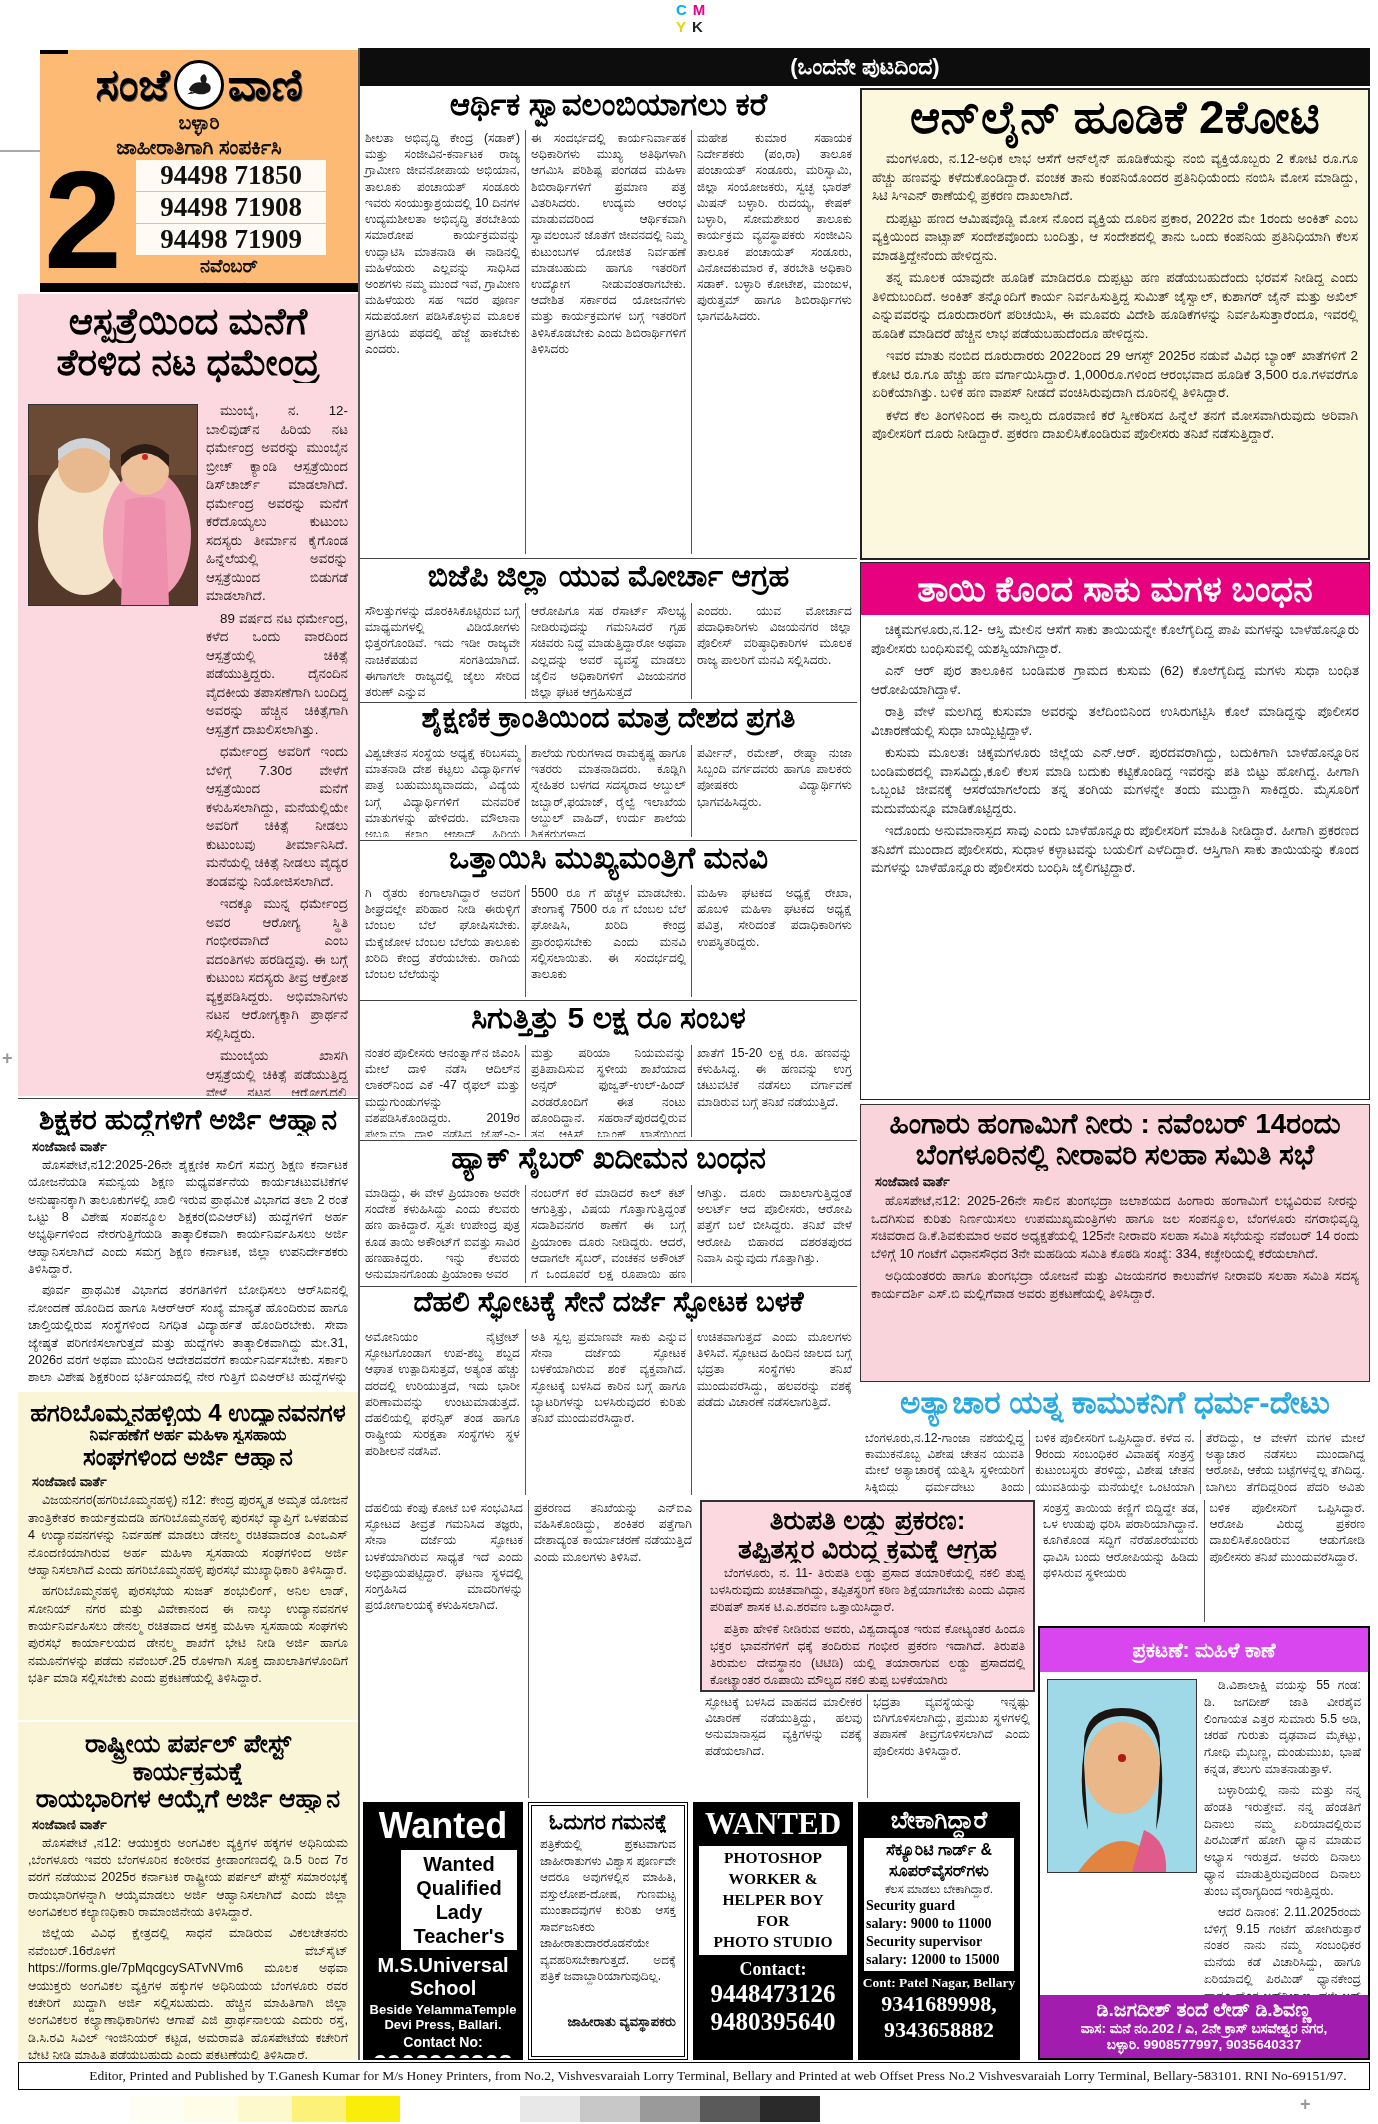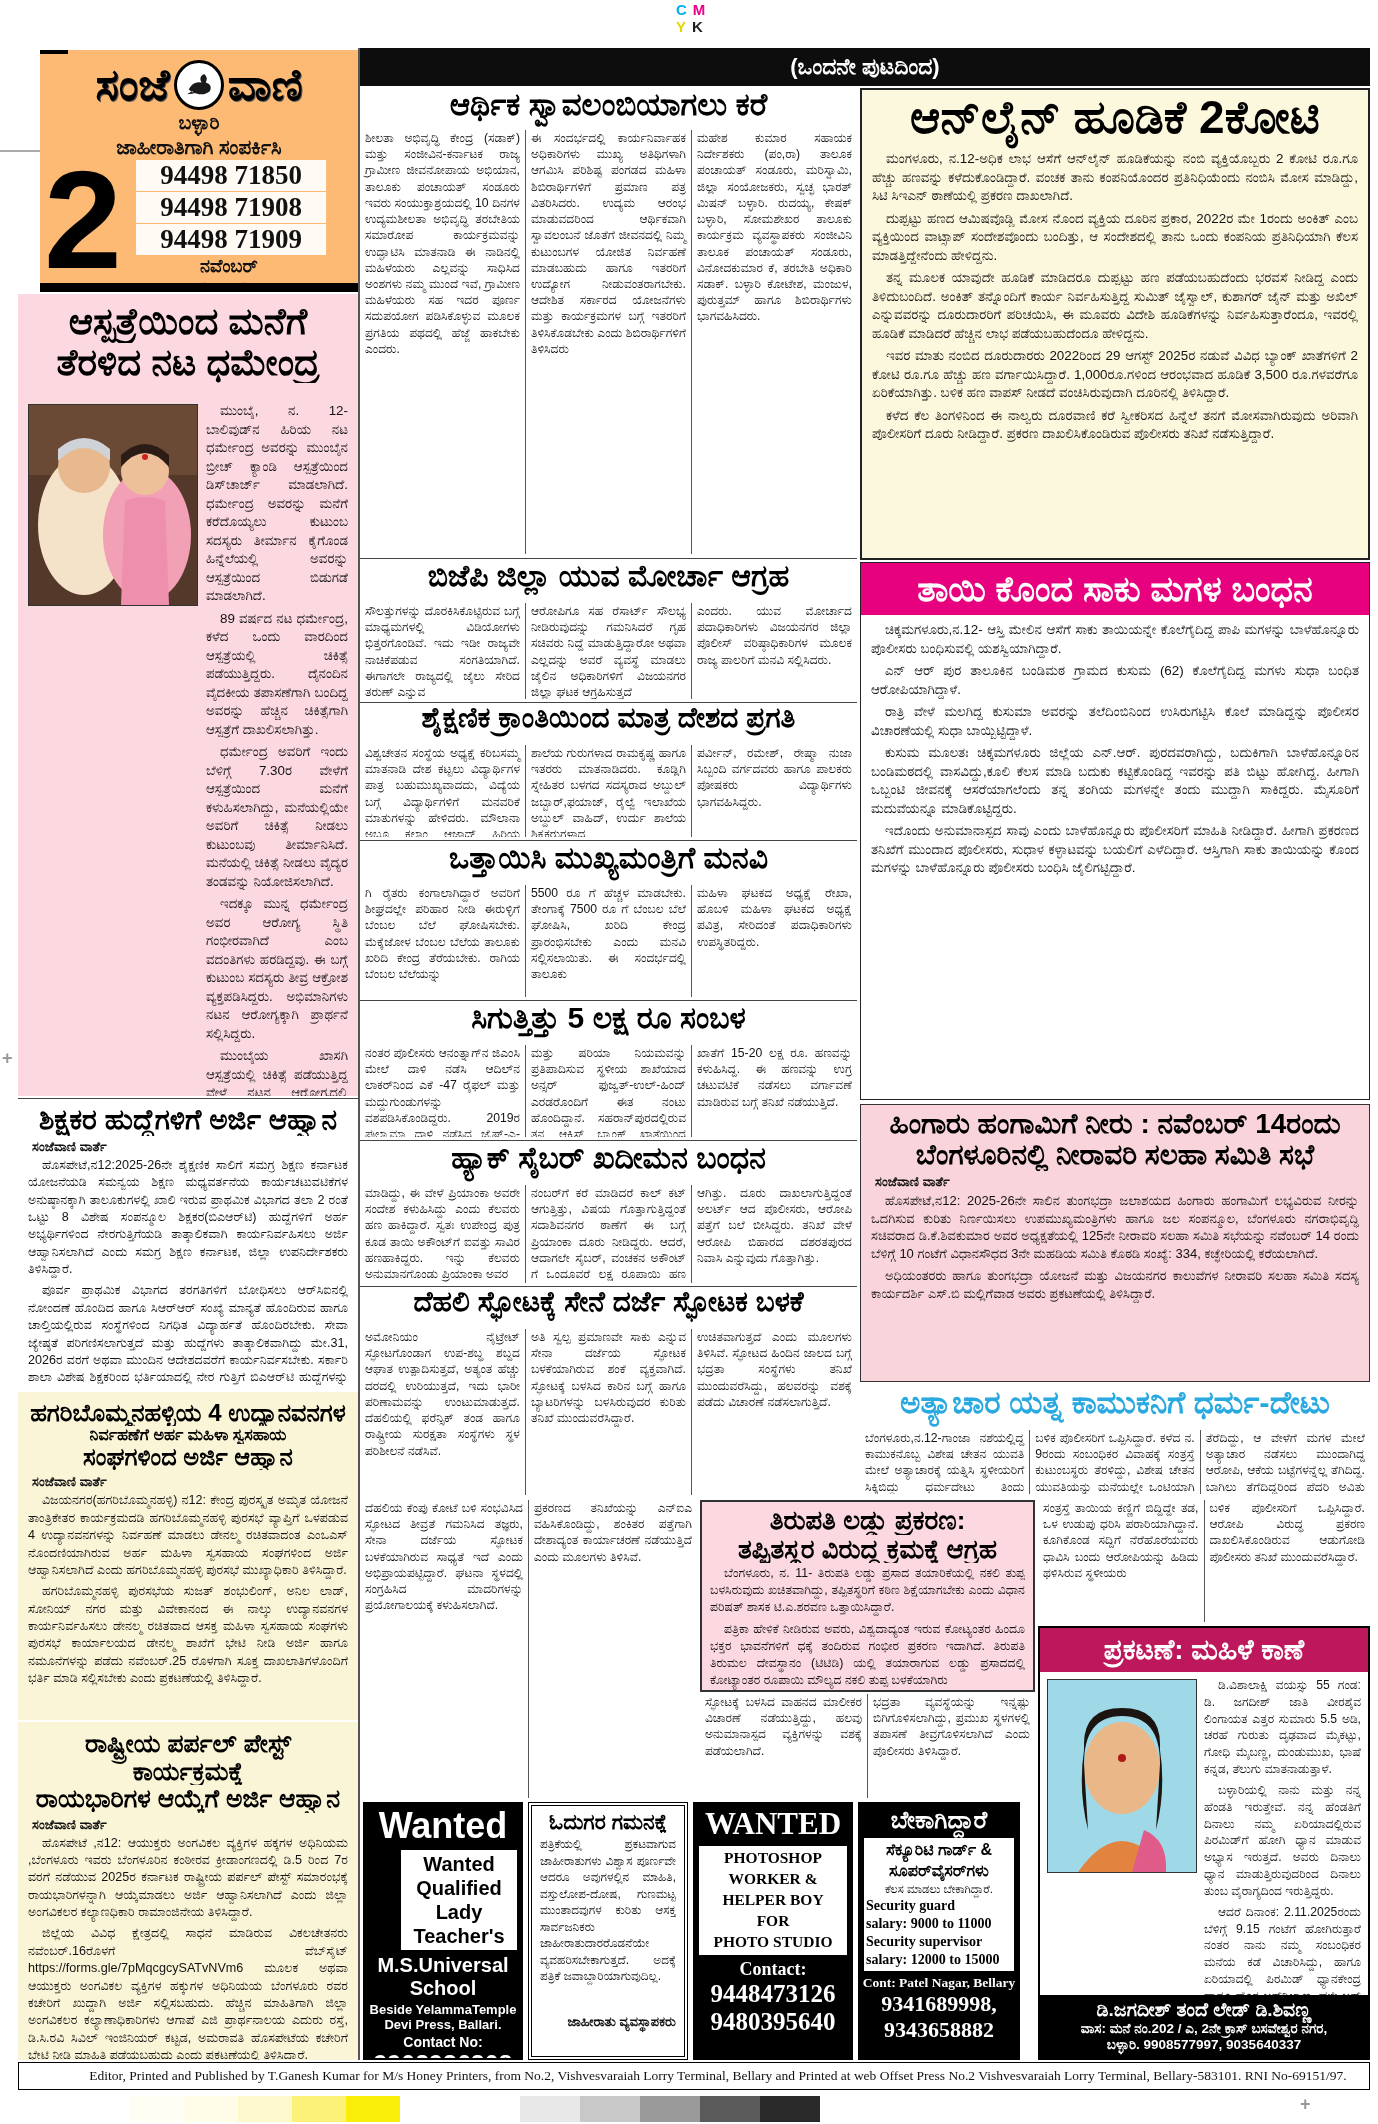--- a/index.html
+++ b/index.html
@@ -275,41 +275,41 @@
     </div>
   </div>
   <div class="sec" style="left:1038px;top:1500px;width:332px;height:122px;">
     <div class="cols" style="height:122px;">
       <div class="col">ಸಂತ್ರಸ್ತೆ ತಾಯಿಯ ಕಣ್ಣಿಗೆ ಬಿದ್ದಿದ್ದೇ ತಡ, ಒಳ ಉಡುಪು ಧರಿಸಿ ಪರಾರಿಯಾಗಿದ್ದಾನೆ. ಕೂಗಿಕೊಂಡ ಸದ್ದಿಗೆ ನೆರೆಹೊರೆಯವರು ಧಾವಿಸಿ ಬಂದು ಆರೋಪಿಯನ್ನು ಹಿಡಿದು ಥಳಿಸಿರುವ ಸ್ಥಳೀಯರು</div>
       <div class="col">ಬಳಿಕ ಪೊಲೀಸರಿಗೆ ಒಪ್ಪಿಸಿದ್ದಾರೆ. ಆರೋಪಿ ವಿರುದ್ಧ ಪ್ರಕರಣ ದಾಖಲಿಸಿಕೊಂಡಿರುವ ಆಡುಗೋಡಿ ಪೊಲೀಸರು ತನಿಖೆ ಮುಂದುವರೆಸಿದ್ದಾರೆ.</div>
     </div>
   </div>
 
   <div class="sec" style="left:1038px;top:1626px;width:332px;height:434px;border:2.5px solid #000;background:#fff;">
-    <div style="background:#be185d;color:#fff;text-align:center;font-weight:bold;font-size:28px;line-height:44px;height:44px;">ಪ್ರಕಟಣೆ: ಮಹಿಳೆ ಕಾಣೆ</div>
+    <div style="background:#d946ef;color:#fff;text-align:center;font-weight:bold;font-size:20px;line-height:44px;height:44px;">ಪ್ರಕಟಣೆ: ಮಹಿಳೆ ಕಾಣೆ</div>
     <div style="padding:5px 7px;overflow:hidden;">
       <div class="photo" style="float:left;width:148px;height:192px;margin:2px 7px 3px 0;background:#9fd9e8;">
         <svg width="148" height="192" viewBox="0 0 148 192">
           <rect width="148" height="192" fill="#9fd9e8"></rect>
           <ellipse cx="74" cy="88" rx="38" ry="46" fill="#e9b788"></ellipse>
           <path d="M36 84 Q36 36 74 36 Q112 36 112 84 L112 64 Q112 28 74 28 Q36 28 36 64 Z" fill="#1c1410"></path>
           <path d="M36 70 Q30 110 40 150 L36 84 Z" fill="#1c1410"></path>
           <path d="M112 70 Q118 110 108 150 L112 84 Z" fill="#1c1410"></path>
           <circle cx="74" cy="78" r="4" fill="#b01818"></circle>
           <path d="M30 192 Q74 130 118 192 Z" fill="#e2833f"></path>
           <path d="M96 150 Q120 160 118 192 L84 192 Z" fill="#e05a8a"></path>
         </svg>
       </div>
       <div class="bodytxt" style="font-size:12.2px;">
         <p>ಡಿ.ವಿಶಾಲಾಕ್ಷಿ ವಯಸ್ಸು 55 ಗಂಡ: ಡಿ. ಜಗದೀಶ್ ಜಾತಿ ವೀರಶೈವ ಲಿಂಗಾಯತ ಎತ್ತರ ಸುಮಾರು 5.5 ಅಡಿ, ಚರಹೆ ಗುರುತು ದೃಢವಾದ ಮೈಕಟ್ಟು, ಗೋಧಿ ಮೈಬಣ್ಣ, ದುಂಡುಮುಖ, ಭಾಷೆ ಕನ್ನಡ, ತೆಲುಗು ಮಾತನಾಡುತ್ತಾಳೆ.</p>
         <p>ಬಳ್ಳಾರಿಯಲ್ಲಿ ನಾನು ಮತ್ತು ನನ್ನ ಹೆಂಡತಿ ಇರುತ್ತೇವೆ. ನನ್ನ ಹೆಂಡತಿಗೆ ದಿನಾಲು ನಮ್ಮ ಏರಿಯಾದಲ್ಲಿರುವ ಪಿರಮಿಡ್‌ಗೆ ಹೋಗಿ ಧ್ಯಾನ ಮಾಡುವ ಅಭ್ಯಾಸ ಇರುತ್ತದೆ. ಅವರು ದಿನಾಲು ಧ್ಯಾನ ಮಾಡುತ್ತಿರುವುದರಿಂದ ದಿನಾಲು ತುಂಬ ವೈರಾಗ್ಯದಿಂದ ಇರುತ್ತಿದ್ದರು.</p>
         <p>ಆದರೆ ದಿನಾಂಕ: 2.11.2025ರಂದು ಬೆಳಿಗ್ಗೆ 9.15 ಗಂಟೆಗೆ ಹೋಗಿರುತ್ತಾರೆ ನಂತರ ನಾನು ನಮ್ಮ ಸಂಬಂಧಿಕರ ಮನೆಯ ಕಡೆ ವಿಚಾರಿಸಿದ್ದು, ಹಾಗೂ ಏರಿಯಾದಲ್ಲಿ ಪಿರಮಿಡ್ ಧ್ಯಾನಕೇಂದ್ರ ಹಾಗೂ ಹೊಸ ಬಸ್‌ನಿಲ್ದಾಣ, ಹಳೇ ಬಸ್ ನಿಲ್ದಾಣ, ರೈಲ್ವೇ ಸ್ಟೇಷನ್, ದರ್ಗಾ, ಮಸೀದಿಗಳ ಹತ್ತಿರ ಎಲ್ಲಾ ಕಡೆ ಹೋಗಿ ನೋಡಿದರೂ ನನ್ನ ಹೆಂಡತಿಯು ಇಲ್ಲಿಯವರೆಗೂ ಕಾಣಿಲಿಲ್ಲ. ಈ ಬಗ್ಗೆ ಮಹಿಳಾ ಪೊಲೀಸ್ ಠಾಣೆಯಲ್ಲಿ ಪ್ರಕರಣ ದಾಖಲಾಗಿದೆ. ಗುನ್ನೆ ನಂ.152/2020-25 ಯಾರಿಗಾದರೂ ಈ ಮಹಿಳೆ ಸಿಕ್ಕಲ್ಲಿ ಮಹಿಳಾ ಪೊಲೀಸ್ ಠಾಣೆಗೆ ಅಥವಾ ಈ ಕೆಳಗಿನ ವಿಳಾಸಕ್ಕೆ ತಿಳಿಸಲು ಮನವಿ.</p>
       </div>
     </div>
-    <div style="position:absolute;left:0;right:0;bottom:0;background:#000000;color:#fff;text-align:center;padding:4px 2px 5px;">
+    <div style="position:absolute;left:0;right:0;bottom:0;background:#a21caf;color:#fff;text-align:center;padding:4px 2px 5px;">
       <div style="font-weight:bold;font-size:19px;">ಡಿ.ಜಗದೀಶ್ ತಂದೆ ಲೇಡ್ ಡಿ.ಶಿವಣ್ಣ</div>
       <div style="font-weight:bold;font-size:13.5px;">ವಾಸ: ಮನೆ ನಂ.202 / ಎ, 2ನೇ ಕ್ರಾಸ್ ಬಸವೇಶ್ವರ ನಗರ,</div>
       <div style="font-weight:bold;font-size:13.5px;">ಬಳ್ಳಾರಿ. 9908577997, 9035640337</div>
     </div>
   </div>
 
   <div class="sec ad ad-black" style="left:363px;top:1802px;width:160px;height:258px;">
     <div style="font-size:36px;font-weight:bold;line-height:1.1;margin-top:2px;">Wanted</div>
     <div class="ad-white-inner" style="font-weight:bold;font-size:20px;line-height:1.2;margin-left:36px;">
       <div>Wanted Qualified</div>

